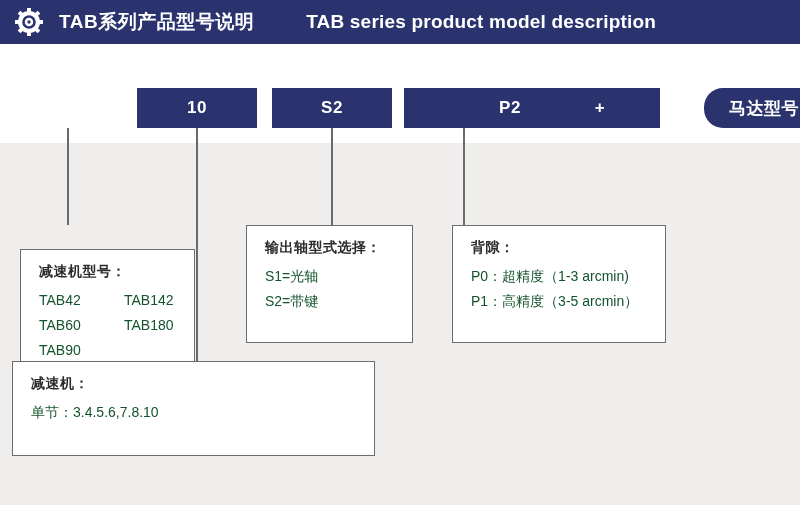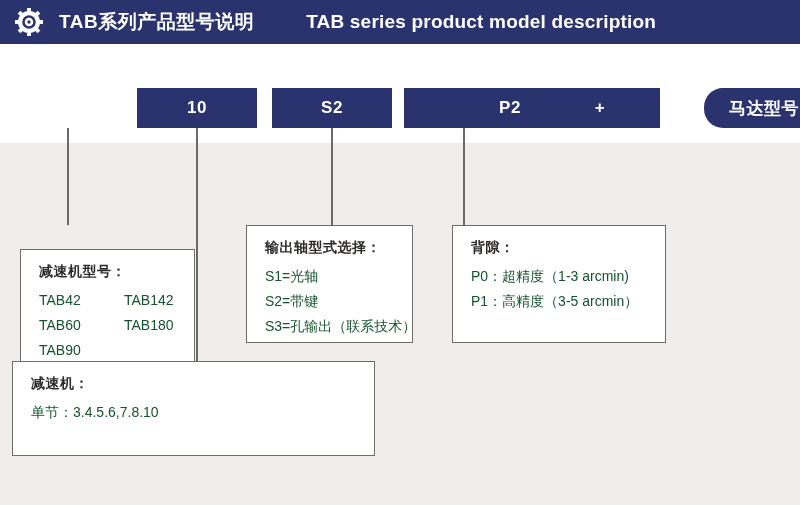--- a/index.html
+++ b/index.html
@@ -153,21 +153,20 @@
       <span class="ditem">TAB90</span>
       <span class="ditem"></span>
       <span class="ditem">TAB115</span>
     </div>
   </div>
 
   <div class="dbox box-shaft">
     <div class="dtitle">输出轴型式选择：</div>
     <div class="ditem">S1=光轴</div>
     <div class="ditem">S2=带键</div>
-    <div class="ditem">S3=孔输出（联系技术）</div>
   </div>
 
   <div class="dbox box-backlash">
     <div class="dtitle">背隙：</div>
     <div class="ditem">P0：超精度（1-3 arcmin)</div>
     <div class="ditem">P1：高精度（3-5 arcmin）</div>
   </div>
 
   <div class="dbox box-ratio">
     <div class="dtitle">减速机：</div>

